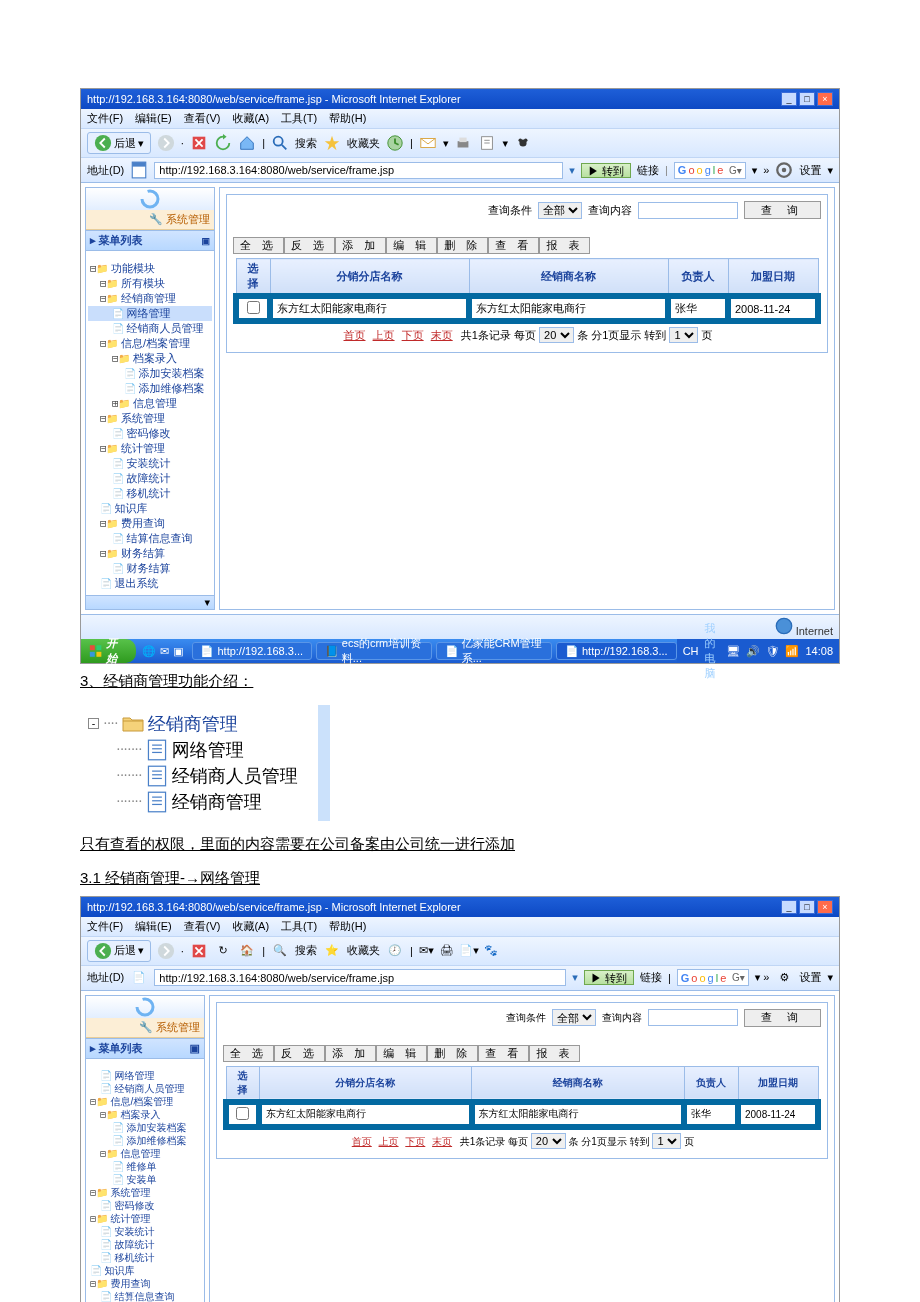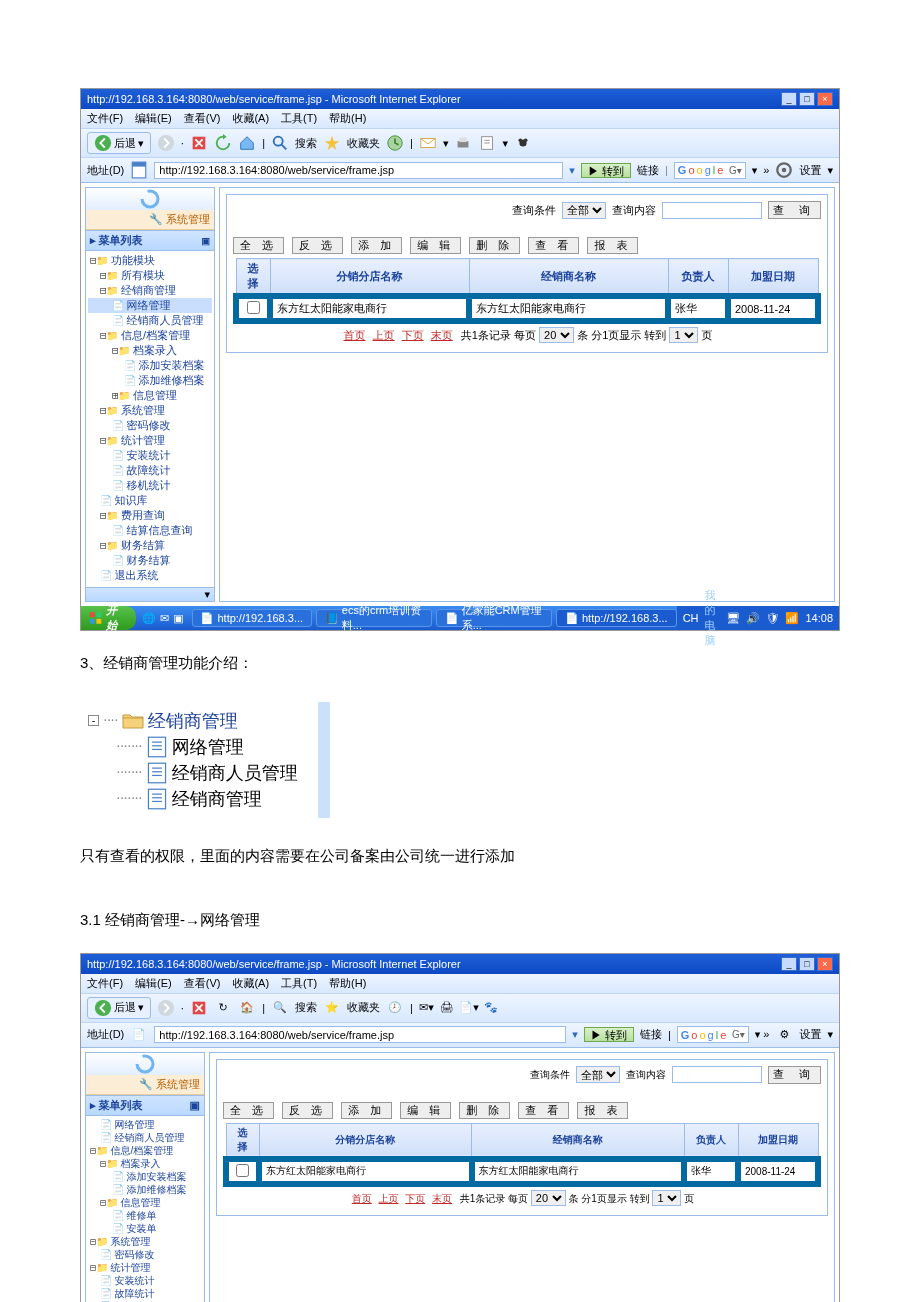--- a/index.html
+++ b/index.html
@@ -17,49 +17,49 @@
   .addrbar { background:linear-gradient(#eef5ff,#d8e8ff); padding:3px 6px; display:flex; align-items:center; gap:6px; font-size:11px; border-bottom:1px solid #9bbce8;}
   .addrbar input.addr { flex:1; font-size:11px; padding:1px 4px; border:1px solid #9bbce8; height:17px; background:#fff;}
   .go-btn { background:linear-gradient(#d8f0c8,#b8e0a0); border:1px solid #6fa84f; padding:0 6px; height:15px; font-size:11px;}
   .google-box { background:#fff; border:1px solid #9bbce8; height:17px; width:72px; font-size:11px; padding:0 3px; display:flex; align-items:center; gap:2px;}
   .gG { font-weight:bold;}
   .content-area { display:flex; background:#fff; min-height:320px;}
   .sidebar { width:130px; border:1px solid #9bbce8; margin:4px; display:flex; flex-direction:column; font-size:11px;}
   .side-logo { height:22px; background:linear-gradient(#fff,#e2eeff); display:flex; align-items:center; justify-content:center;}
   .side-head { background:#fceed6; color:#b65d00; padding:2px 4px; text-align:right; font-size:11px; border-bottom:1px solid #e8cd99;}
   .side-list-head { background:linear-gradient(#d0e4ff,#b8d8ff); padding:2px 4px; color:#1b439c; font-weight:bold; display:flex; align-items:center; justify-content:space-between; border-top:1px solid #9bbce8; border-bottom:1px solid #9bbce8;}
-  .tree { padding:2px 2px 4px 2px; color:#1b439c; line-height:14px; overflow:hidden;}
+  .tree { padding:2px 2px 4px 2px; color:#1b439c; line-height:14px; overflow:hidden;margin-top:8px;}
   .tree .node { white-space:nowrap;}
   .tree .lvl0 { padding-left:2px;}
   .tree .lvl1 { padding-left:12px;}
   .tree .lvl2 { padding-left:24px;}
   .tree .sel { background:#c9defc;}
   .folder::before { content:"📁"; font-size:10px; margin-right:2px;}
   .doc::before { content:"📄"; font-size:10px; margin-right:2px;}
   .tog { color:#555; font-family:monospace;}
   .main { flex:1; margin:4px 4px 4px 0; border:1px solid #9bbce8;}
   .panel { border:1px solid #9bbce8; margin:6px; padding:6px; font-size:11px;}
   .search-row { display:flex; justify-content:flex-end; align-items:center; gap:6px; margin-bottom:4px;}
   .search-row select, .search-row input { font-size:11px; border:1px solid #9bbce8; height:17px;}
-  .btn-q { border:1px solid #999; background:#eee; padding:0 4px; height:18px; font-size:11px; letter-spacing:6px;}
-  .action-row { display:flex; gap:8px; margin-bottom:4px;margin-top:18px;}
+  .btn-q { border:1px solid #999; background:#eee; padding:0 16px; height:18px; font-size:11px; letter-spacing:6px;}
+  .action-row { display:flex; gap:0; margin-bottom:4px;margin-top:18px;}
   .abtn { border:1px solid #999; background:#eee; padding:0 6px; height:17px; font-size:11px; letter-spacing:4px;}
   table.grid { width:100%; border-collapse:collapse; font-size:11px;}
   table.grid th { background:linear-gradient(#e8f0ff,#d0e0f8); border:1px solid #9bbce8; padding:2px 11px; color:#1b439c;}
   table.grid td { border:6px solid #0369a1; padding:2px 4px;}
   .pager { text-align:center; font-size:11px; padding:3px;}
   .pager a { color:#c02a2a; text-decoration:underline; margin:0 2px;}
   .pager select { font-size:11px; border:1px solid #9bbce8;}
   .statusbar { background:linear-gradient(#eef5ff,#d8e8ff); border-top:1px solid #9bbce8; font-size:11px; padding:2px 6px; text-align:right; color:#333;}
   .taskbar { background:linear-gradient(#3a8cf0,#1a5bd0); height:24px; display:flex; align-items:center; font-size:11px; color:#fff;}
   .start { background:linear-gradient(#58c24a,#2e9a1e); border-radius:0 10px 10px 0; padding:0 12px 0 8px; height:24px; display:flex; align-items:center; font-style:italic; font-weight:bold; gap:4px;}
   .task-item { background:#2a70dc; border:1px solid #5a96e8; border-radius:3px; margin-left:4px; padding:0 8px; height:18px; display:flex; align-items:center; gap:3px;}
   .tray { margin-left:auto; background:#1a5bd0; padding:0 6px; display:flex; align-items:center; gap:6px; height:24px;}
 
-  .doc-text { font-size:15px; padding:21px 80px; line-height:1.5; color:#000;}
+  .doc-text { font-size:15px; padding:6px 80px; line-height:1.5; color:#000;text-decoration:underline;}
   
   .mini-tree-img { margin:6px 80px; border:0; width:320px;}
   .mini-tree { font-size:18px; font-family:"SimSun","Microsoft YaHei"; border-right:12px solid #cbe1fb; padding:6px 20px 6px 8px; display:inline-block; background:#fff;}
   .mini-tree .row { display:flex; align-items:center; gap:4px; padding:1px 0;}
   .mini-tree .row.sub { padding-left:28px;}
   .mini-tree .ticon2 { width:22px; height:18px; display:inline-flex; align-items:center; justify-content:center;}
   .mini-tree .fld { color:#2b78d6;}
   .mini-tree .pg { color:#2b78d6;}
   .mini-tree .box { border:1px solid #888; width:11px; height:11px; font-size:10px; line-height:9px; text-align:center; font-family:monospace;}
   .dots { color:#888; font-size:14px; letter-spacing:-1px;}
@@ -292,20 +292,28 @@
           &nbsp;<span>共1条记录 每页</span>
           <select><option>20</option></select>
           <span>条 分1页显示 转到</span>
           <select><option>1</option></select>
           <span>页</span>
         </div>
       </div>
     </div>
   </div>
 
+  <div class="statusbar">
+    <span class="ticon">
+          <svg viewBox="0 0 14 14">
+            <circle cx="7" cy="7" r="6" fill="#4a90d8" stroke="#2a6cb8"></circle>
+          </svg>
+        </span>
+    <span>Internet</span>
+  </div>
 
   <div class="taskbar">
     <div class="start">
       <svg width="16" height="16" viewBox="0 0 16 16">
             <rect x="1" y="1" width="6" height="6" fill="#e74c3c"></rect>
             <rect x="9" y="1" width="6" height="6" fill="#2ecc71"></rect>
             <rect x="1" y="9" width="6" height="6" fill="#3498db"></rect>
             <rect x="9" y="9" width="6" height="6" fill="#f1c40f"></rect>
           </svg>
       <span>开始</span>

